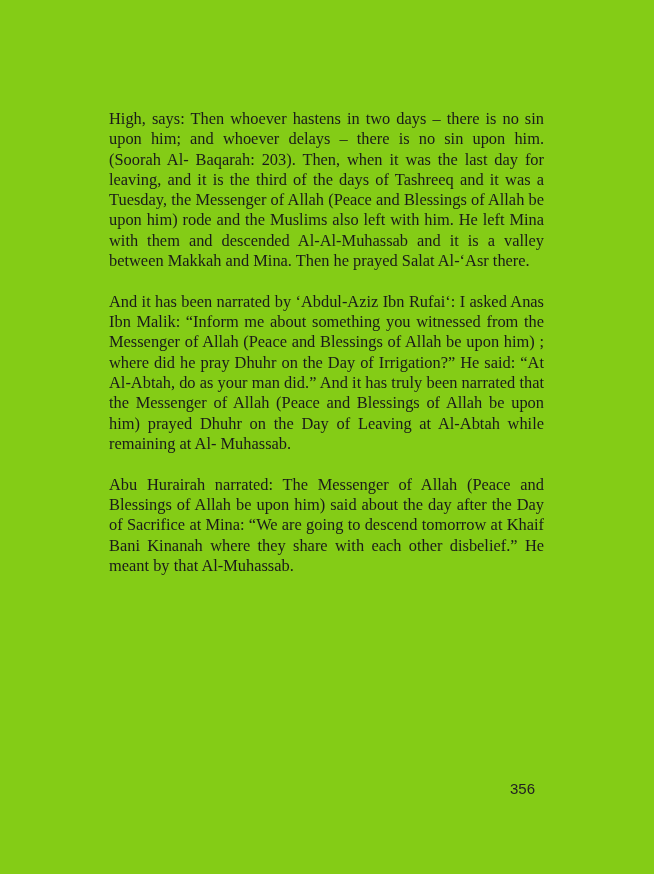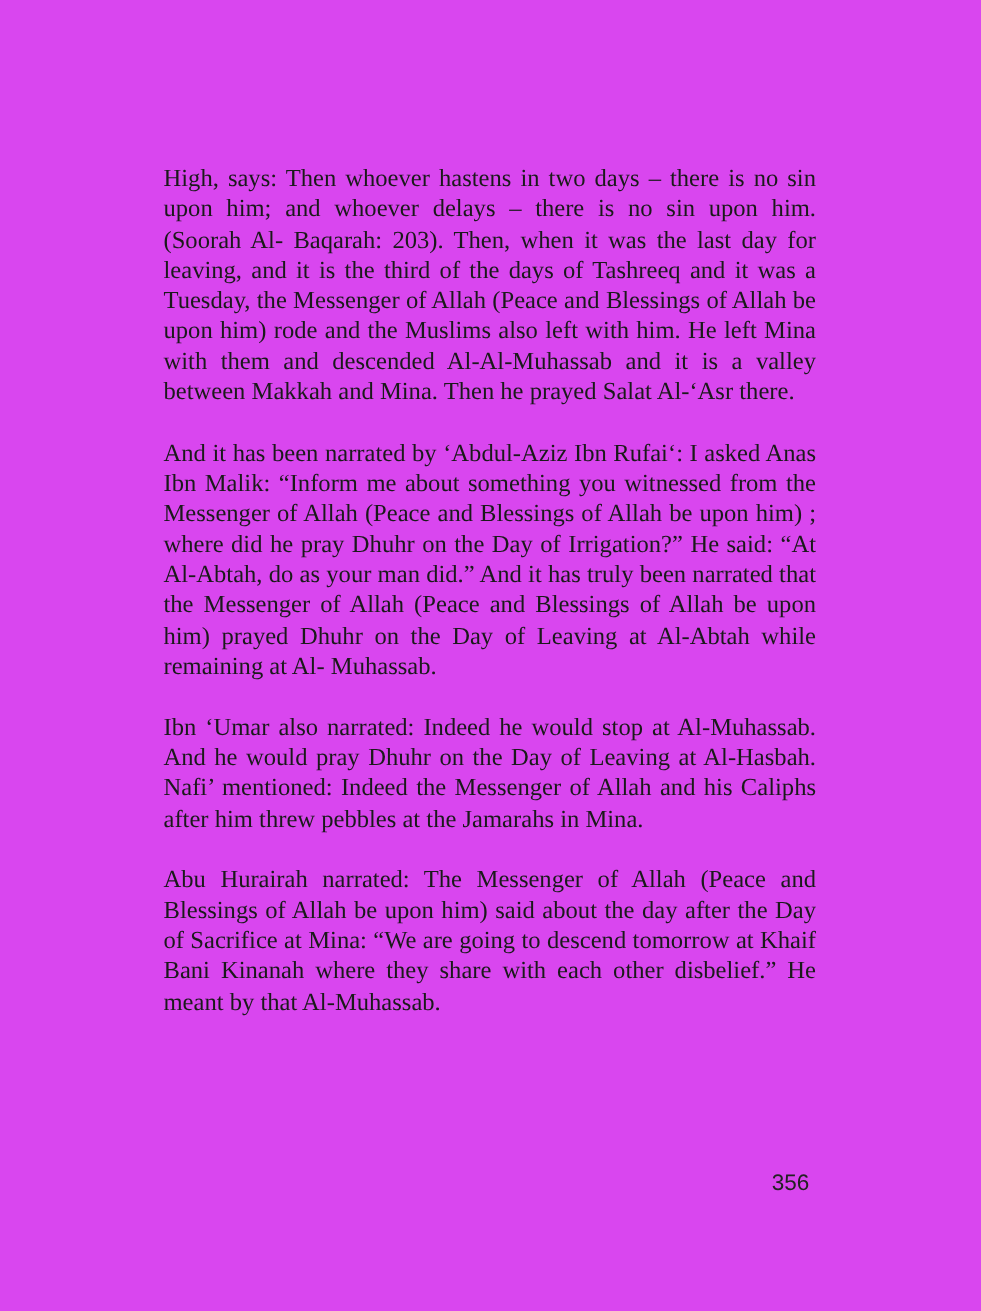--- a/index.html
+++ b/index.html
@@ -11,21 +11,21 @@
       width: 654px;
       height: 874px;
       position: relative;
       overflow: hidden;
     }
     .page {
       position: absolute;
       left: 0; top: 0;
       width: 654px;
       height: 874px;
-      background: #d946ef;
+      background: #84cc16;
     }
     .text-block {
       position: absolute;
       left: 109px;
       top: 109px;
       width: 435px;
       font-family: "Liberation Serif", "DejaVu Serif", serif;
       font-size: 16.4px;
       line-height: 20.3px;
       color: #1a1a1a;
@@ -33,30 +33,29 @@
     .para {
       margin: 0 0 20.5px 0;
       text-align: justify;
       hyphens: none;
     }
     .page-number {
       position: absolute;
       left: 510px;
       top: 780px;
       width: 34px;
-      text-align: center;
+      text-align: left;
       font-family: "Liberation Sans", "DejaVu Sans", sans-serif;
       font-size: 15px;
       color: #222222;
     }
   </style>
 </head>
 <body>
 
 <div class="page">
   <div class="text-block">
     <p class="para">High, says: Then whoever hastens in two days – there is no sin upon him; and whoever delays – there is no sin upon him. (Soorah Al- Baqarah: 203). Then, when it was the last day for leaving, and it is the third of the days of Tashreeq and it was a Tuesday, the Messenger of Allah (Peace and Blessings of Allah be upon him) rode and the Muslims also left with him. He left Mina with them and descended Al-Al-Muhassab and it is a valley between Makkah and Mina. Then he prayed Salat Al-‘Asr there.</p>
     <p class="para">And it has been narrated by ‘Abdul-Aziz Ibn Rufai‘: I asked Anas Ibn Malik: “Inform me about something you witnessed from the Messenger of Allah (Peace and Blessings of Allah be upon him) ; where did he pray Dhuhr on the Day of Irrigation?” He said: “At Al-Abtah, do as your man did.” And it has truly been narrated that the Messenger of Allah (Peace and Blessings of Allah be upon him) prayed Dhuhr on the Day of Leaving at Al-Abtah while remaining at Al- Muhassab.</p>
-    <p class="para">Ibn ‘Umar also narrated: Indeed he would stop at Al-Muhassab. And he would pray Dhuhr on the Day of Leaving at Al-Hasbah. Nafi’ mentioned: Indeed the Messenger of Allah and his Caliphs after him threw pebbles at the Jamarahs in Mina.</p>
     <p class="para">Abu Hurairah narrated: The Messenger of Allah (Peace and Blessings of Allah be upon him) said about the day after the Day of Sacrifice at Mina: “We are going to descend tomorrow at Khaif Bani Kinanah where they share with each other disbelief.” He meant by that Al-Muhassab.</p>
   </div>
   <div class="page-number">356</div>
 </div>
 
 </body></html>

